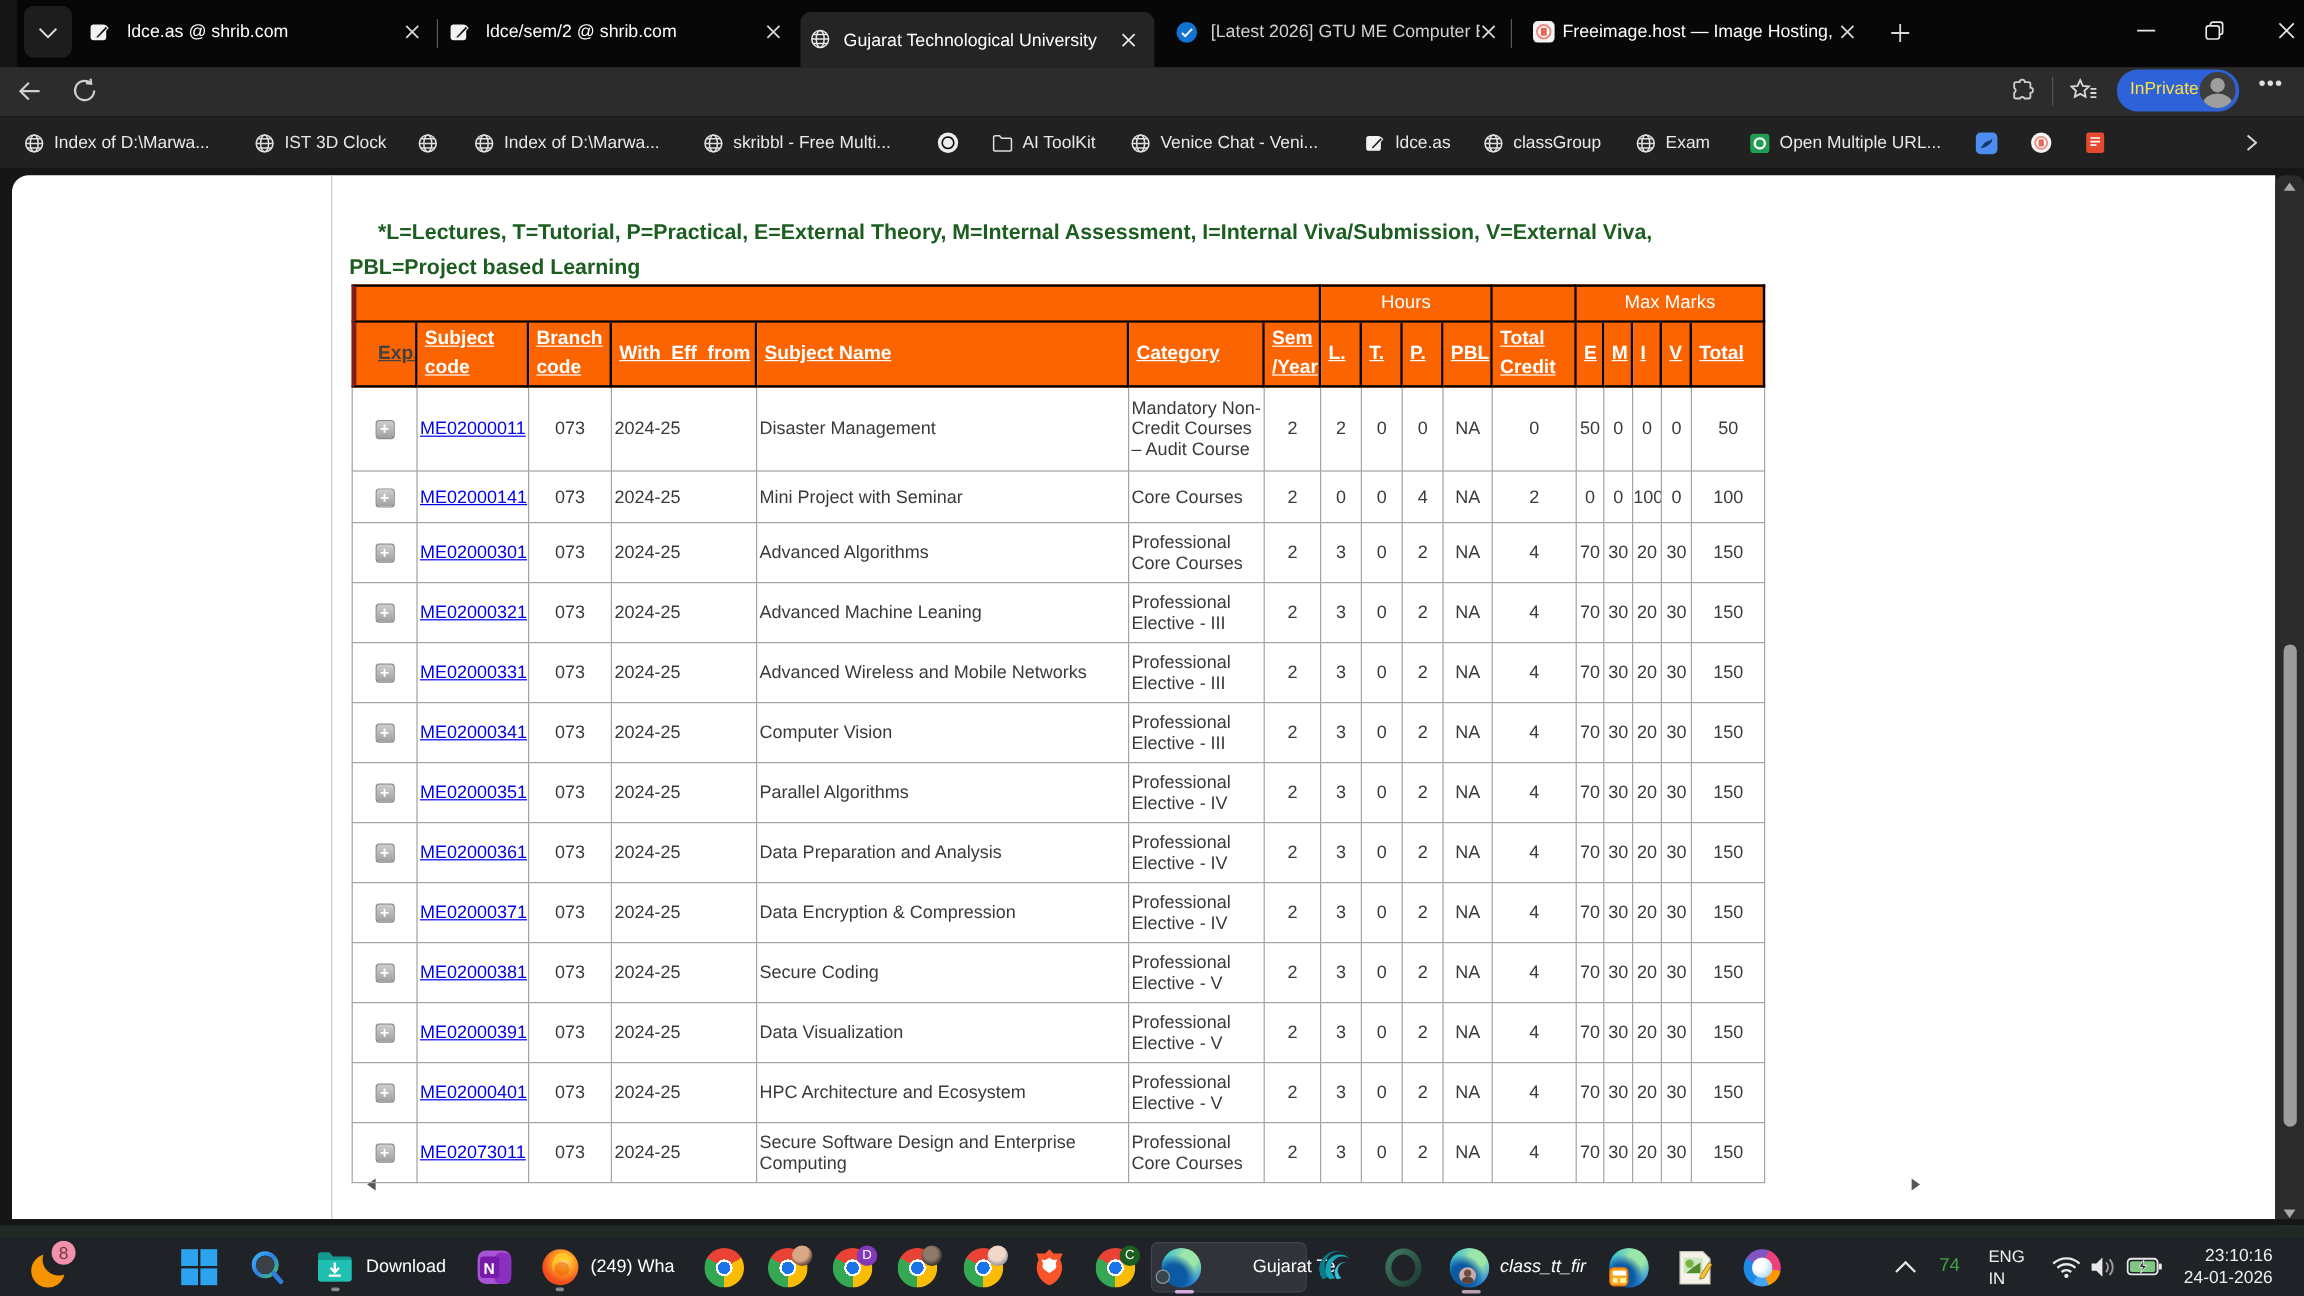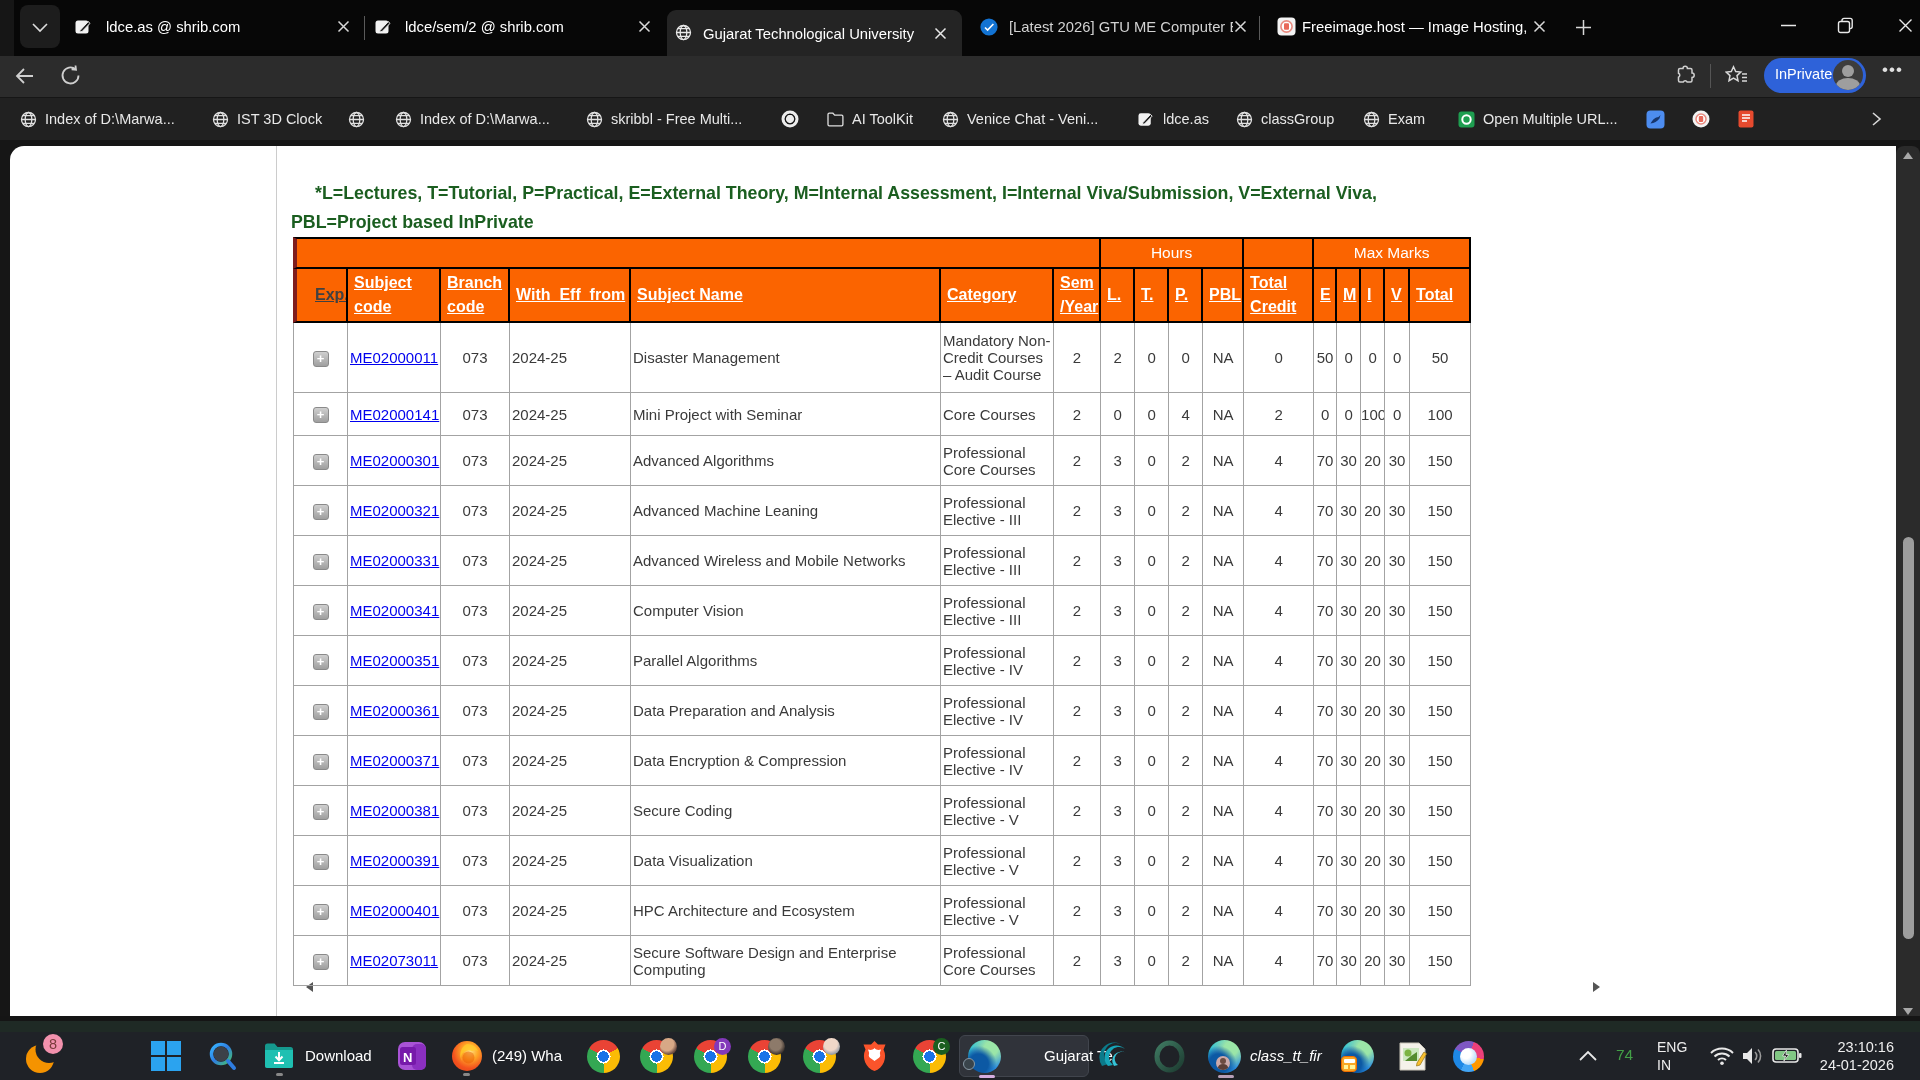--- a/index.html
+++ b/index.html
@@ -130,21 +130,21 @@
     </svg>
   <svg class="abs" style="left:1675px;top:9px" width="22" height="22" viewBox="0 0 22 22">
       <path d="M8 3.5 a2.2 2.2 0 0 1 4.4 0 h3.1 a1.5 1.5 0 0 1 1.5 1.5 v3.1 a2.2 2.2 0 0 1 0 4.4 v3.1 a1.5 1.5 0 0 1 -1.5 1.5 h-3.3 a2.2 2.2 0 0 0 -4 0 H5 a1.5 1.5 0 0 1 -1.5 -1.5 v-3.3 a2.2 2.2 0 0 0 0 -4 V5 a1.5 1.5 0 0 1 1.5-1.5 Z" fill="none" stroke="#d0d0d0" stroke-width="1.5"></path>
     </svg>
   <div class="abs" style="left:1710px;top:8px;width:1px;height:24px;background:#555;"></div>
   <svg class="abs" style="left:1725px;top:9px" width="23" height="22" viewBox="0 0 23 22">
       <path d="M8.5 1.8 L10.7 6.5 L15.8 7.1 L12 10.6 L13 15.7 L8.5 13.2 L4 15.7 L5 10.6 L1.2 7.1 L6.3 6.5 Z" fill="none" stroke="#d8d8d8" stroke-width="1.5"></path>
       <path d="M17 9 h5 M17 12.5 h5 M17 16 h5" stroke="#d8d8d8" stroke-width="1.5"></path>
     </svg>
   <div class="abs" style="left:1764px;top:2px;width:102px;height:35px;background:#2e62d9;border-radius:18px;">
-    <div class="abs" style="left:11px;top:8px;color:#ffffff;font-size:14.5px;">InPrivate</div>
+    <div class="abs" style="left:11px;top:8px;color:#fde047;font-size:14.5px;">InPrivate</div>
     <div class="abs" style="left:69px;top:2px;width:30px;height:30px;border-radius:50%;background:#3d3d3d;overflow:hidden;">
       <div class="abs" style="left:9px;top:5px;width:12px;height:12px;border-radius:50%;background:#9e9e9e;"></div>
       <div class="abs" style="left:3px;top:18px;width:24px;height:16px;border-radius:50% 50% 0 0;background:#9e9e9e;"></div>
     </div>
   </div>
   <div class="abs" style="left:1882px;top:4px;color:#e0e0e0;font-size:17px;letter-spacing:1px;">•••</div>
 </div>
 <div id="bookmarks">
   <div class="bm" style="left:20px;"><svg width="17" height="17" viewBox="0 0 16 16">
         <g fill="none" stroke="#e0e0e0" stroke-width="1.2">
@@ -242,21 +242,21 @@
         <path d="M4 5 h8 M4 8 h8 M4 11 h5" stroke="#fff" stroke-width="1.4"></path>
       </svg>
     </div>
   <svg class="abs" style="left:1868px;top:13px" width="16" height="16" viewBox="0 0 16 16">
       <path d="M5 2 L12 8 L5 14" fill="none" stroke="#d8d8d8" stroke-width="1.6"></path>
     </svg>
 </div>
 <div id="page">
   <div id="vline"></div>
   <div class="legend" style="left:305px; top:37px;">*L=Lectures, T=Tutorial, P=Practical, E=External Theory, M=Internal Assessment, I=Internal Viva/Submission, V=External Viva,</div>
-  <div class="legend" style="left:281px; top:66px;">PBL=Project based InPrivate</div>
+  <div class="legend" style="left:281px; top:66px;">PBL=Project based Learning</div>
   <div class="hsarr" style="left:296px;top:836px;border-right:7px solid #555;"></div>
   <div class="hsarr" style="left:1583px;top:836px;border-left:7px solid #555;"></div>
   <table id="tbl">
 <colgroup>
         <col style="width:55px">
         <col style="width:93px">
         <col style="width:69px">
         <col style="width:121px">
         <col style="width:310px">
         <col style="width:113px">

